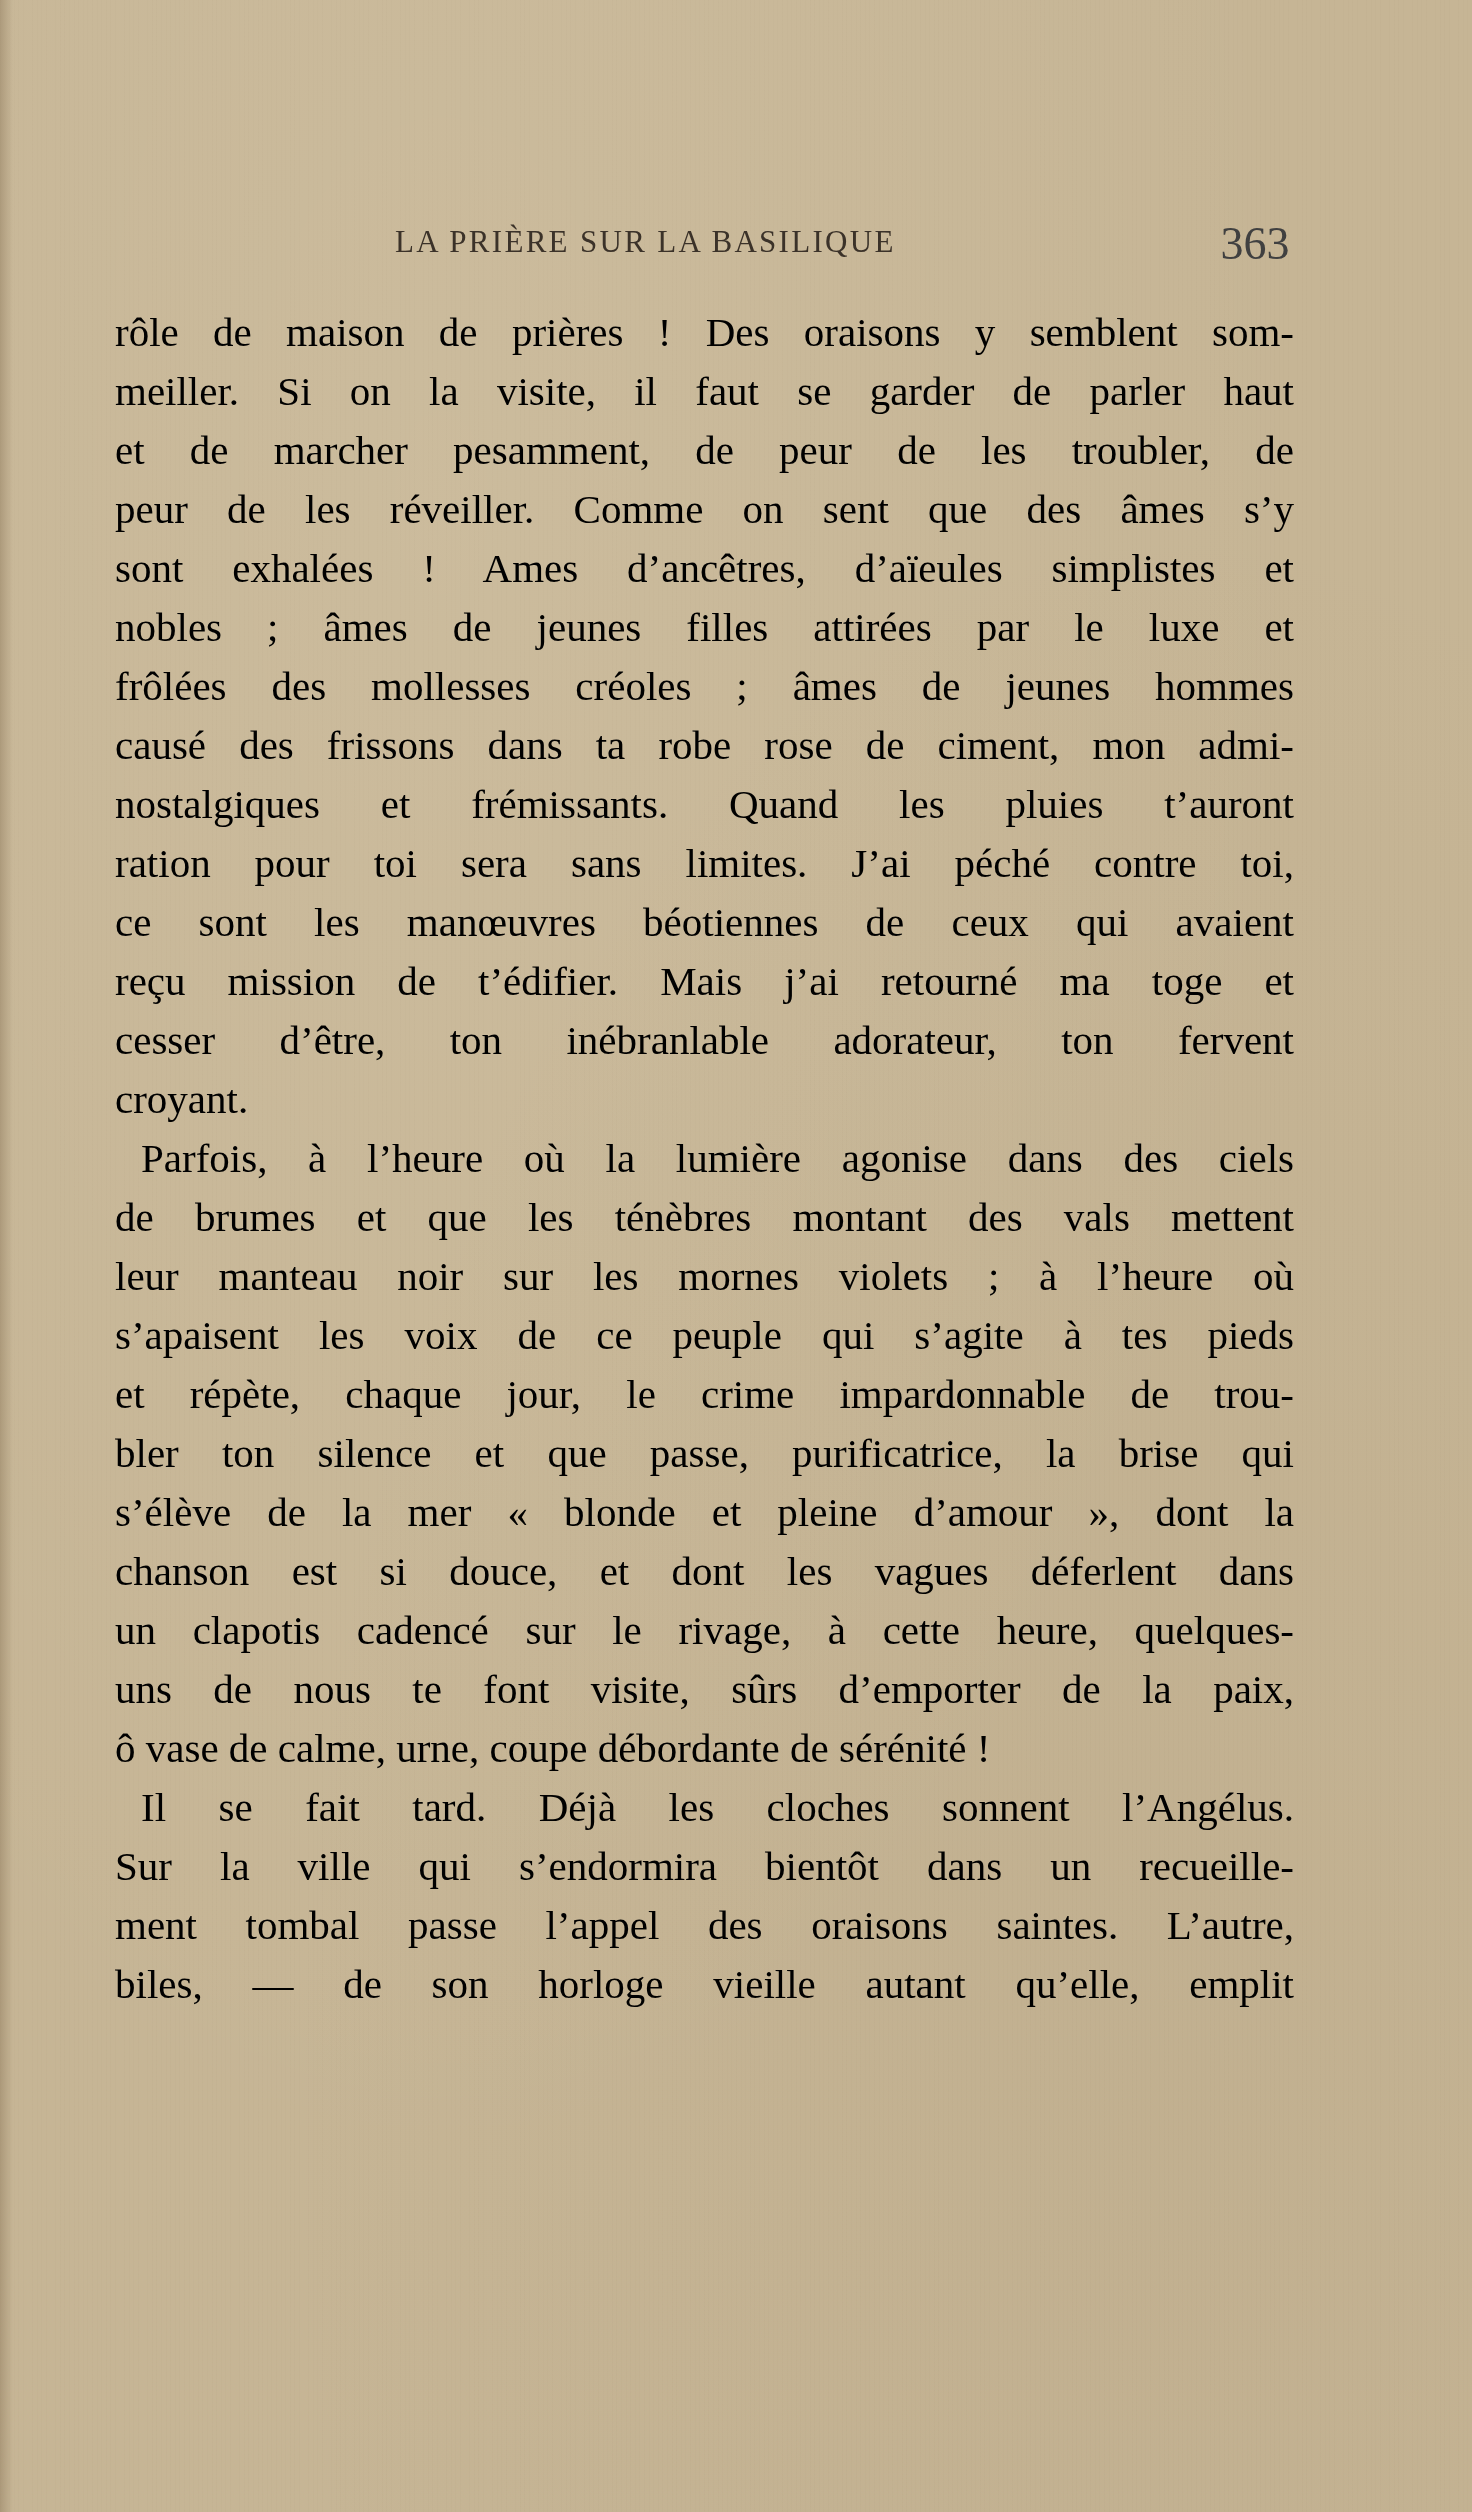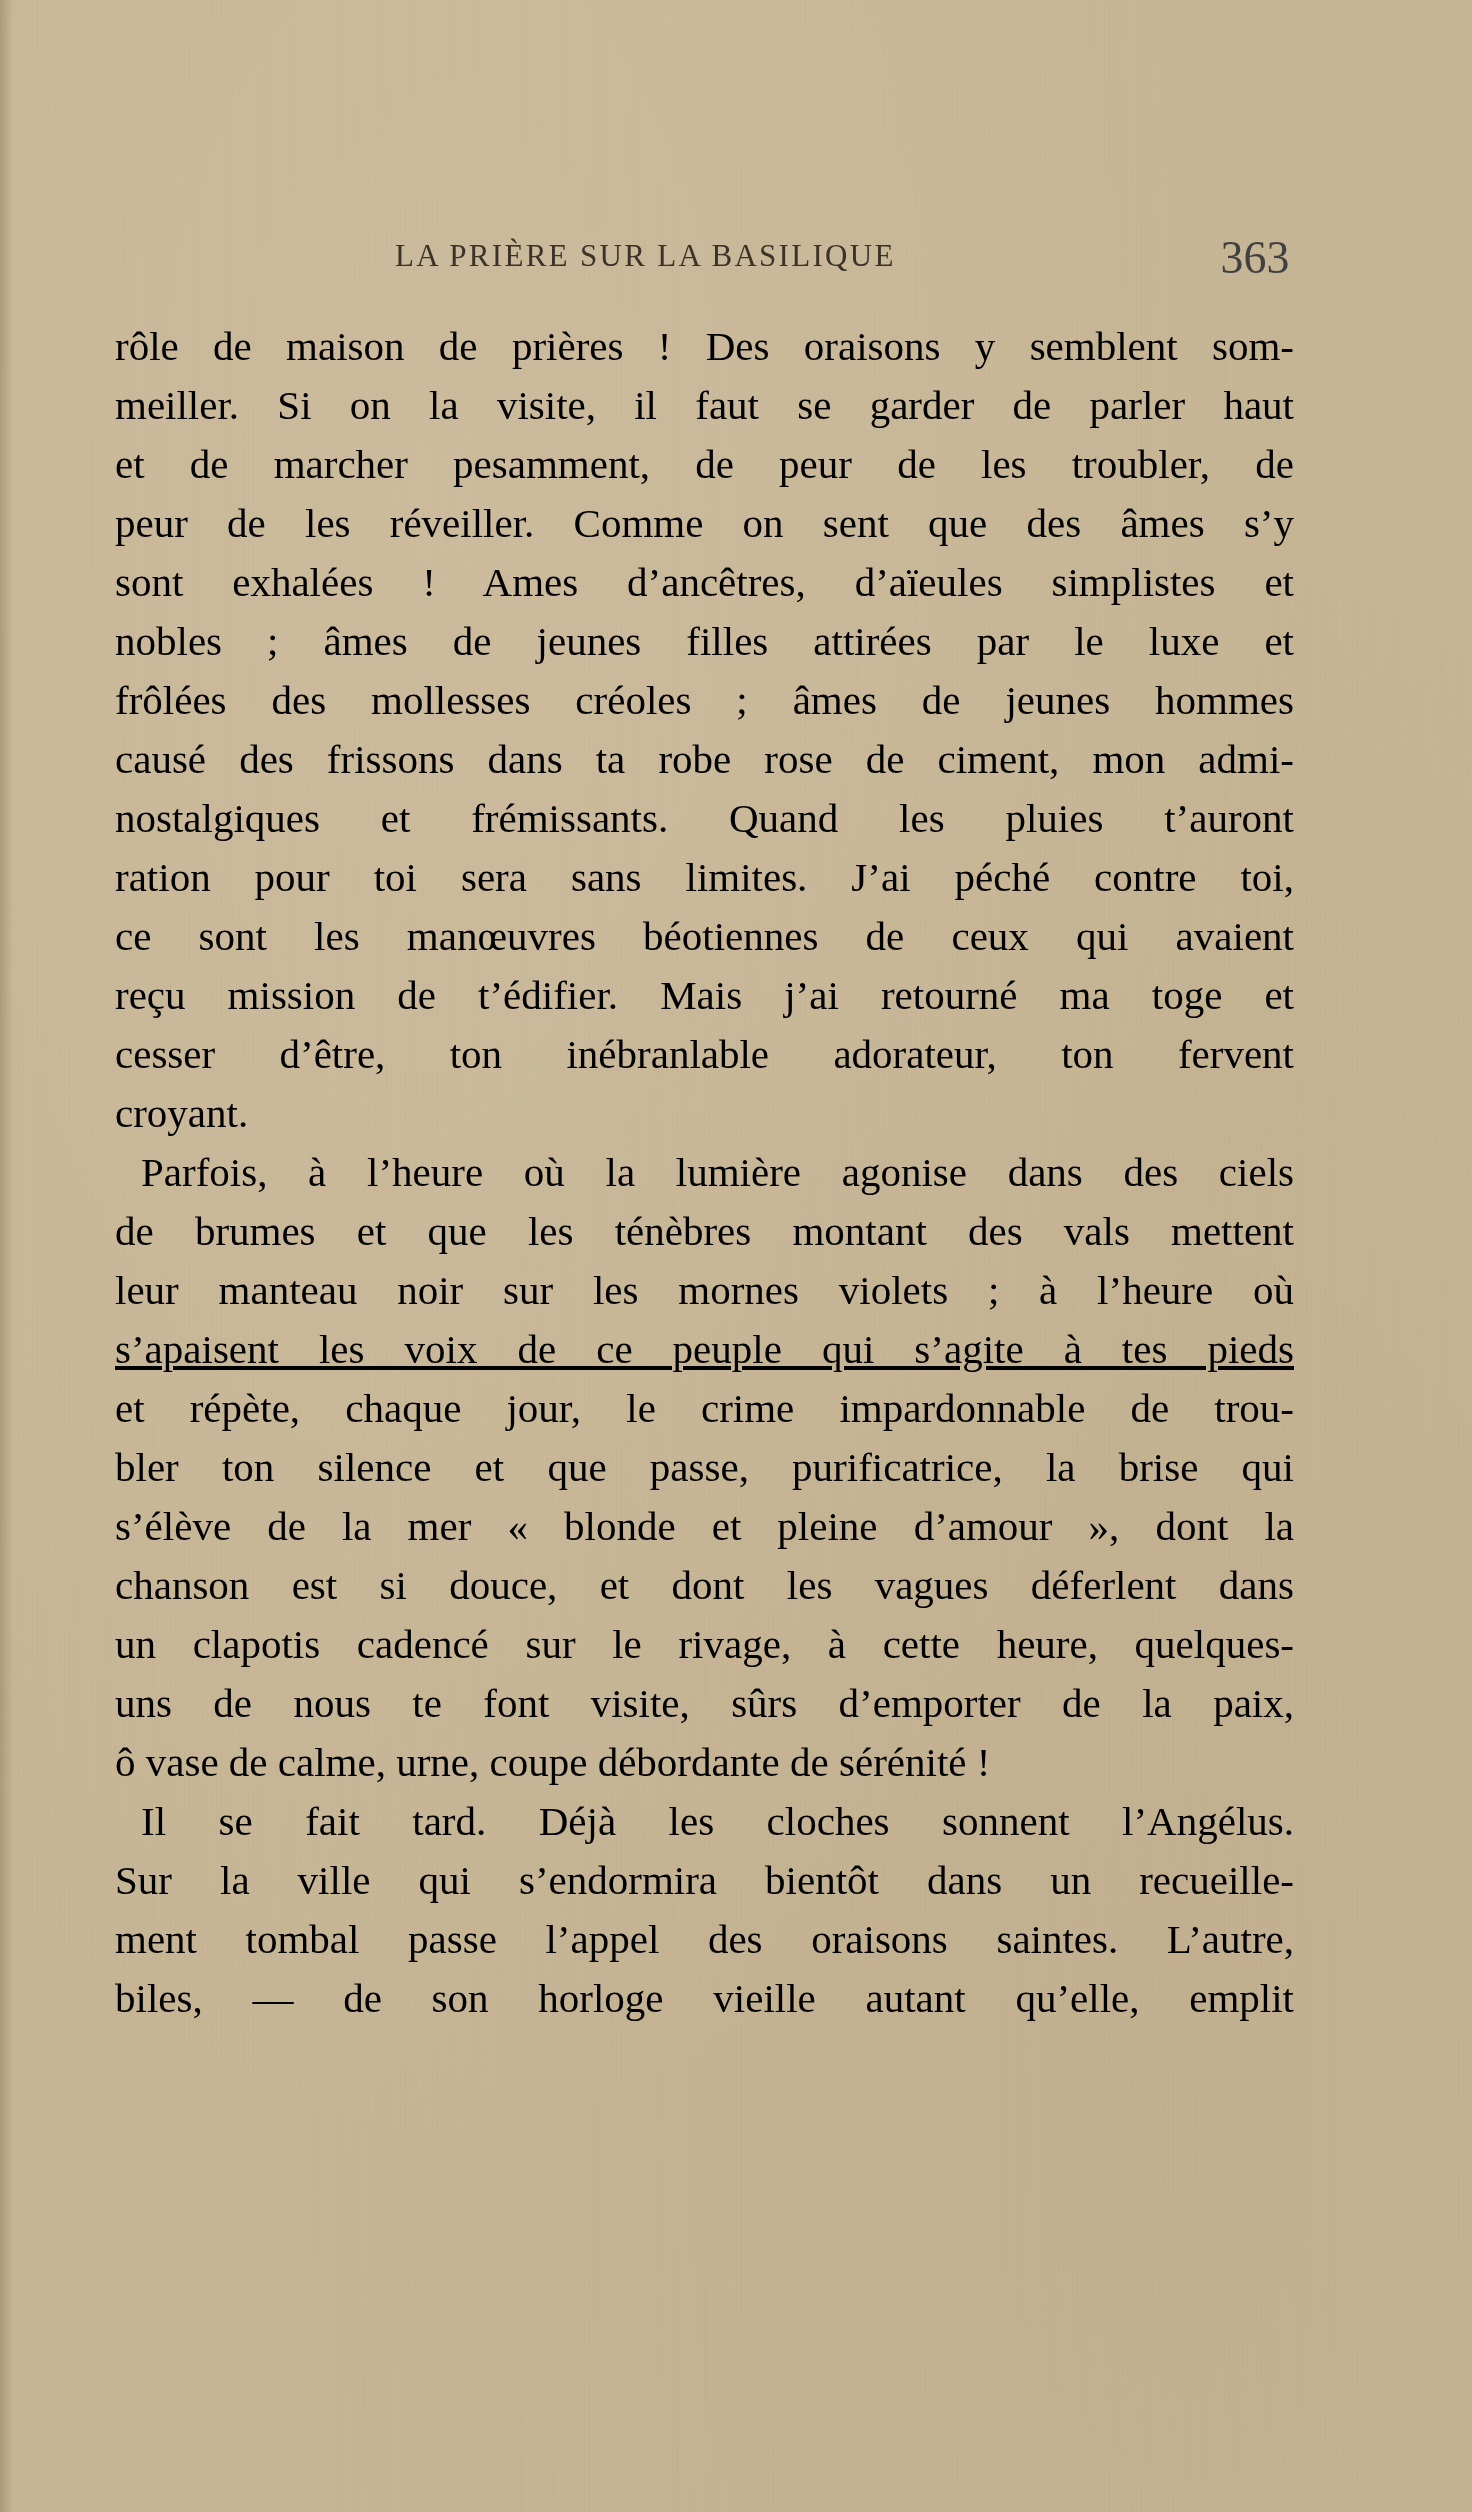--- a/index.html
+++ b/index.html
@@ -16,21 +16,21 @@
     font-family: "Liberation Serif", "DejaVu Serif", serif;
     color: #3a3128;
   }
   .left-edge {
     position: absolute; left: 0; top: 0; width: 13px; height: 100%;
     background: linear-gradient(90deg, rgba(150,130,100,0.55), rgba(198,181,149,0));
   }
   .page {
     position: absolute;
     left: 115px;
-    top: 229px;
+    top: 215px;
     width: 1179px;
   }
   .running-head {
     position: relative;
     height: 64px;
   }
   .running-title {
     position: absolute;
     left: 280px;
     top: 9.2px;
@@ -85,21 +85,21 @@
     <span class="line" style="word-spacing: 0px;">causé des frissons dans ta robe rose de ciment, mon admi-</span>
     <span class="line" style="word-spacing: 0px;">nostalgiques et frémissants. Quand les pluies t’auront</span>
     <span class="line" style="word-spacing: 0px;">ration pour toi sera sans limites. J’ai péché contre toi,</span>
     <span class="line" style="word-spacing: 0px;">ce sont les manœuvres béotiennes de ceux qui avaient</span>
     <span class="line" style="word-spacing: 0px;">reçu mission de t’édifier. Mais j’ai retourné ma toge et</span>
     <span class="line" style="word-spacing: 0px;">cesser d’être, ton inébranlable adorateur, ton fervent</span>
     <span class="line last">croyant.</span>
     <span class="line indent" style="word-spacing: 0px;">Parfois, à l’heure où la lumière agonise dans des ciels</span>
     <span class="line" style="word-spacing: 0px;">de brumes et que les ténèbres montant des vals mettent</span>
     <span class="line" style="word-spacing: 0px;">leur manteau noir sur les mornes violets ; à l’heure où</span>
-    <span class="line" style="word-spacing: 0px; text-decoration: underline;">s’apaisent les voix de ce peuple qui s’agite à tes pieds</span>
+    <span class="line" style="word-spacing: 0px;">s’apaisent les voix de ce peuple qui s’agite à tes pieds</span>
     <span class="line" style="word-spacing: 0px;">et répète, chaque jour, le crime impardonnable de trou-</span>
     <span class="line" style="word-spacing: 0px;">bler ton silence et que passe, purificatrice, la brise qui</span>
     <span class="line" style="word-spacing: 0px;">s’élève de la mer « blonde et pleine d’amour », dont la</span>
     <span class="line" style="word-spacing: 0px;">chanson est si douce, et dont les vagues déferlent dans</span>
     <span class="line" style="word-spacing: 0px;">un clapotis cadencé sur le rivage, à cette heure, quelques-</span>
     <span class="line" style="word-spacing: 0px;">uns de nous te font visite, sûrs d’emporter de la paix,</span>
     <span class="line last">ô vase de calme, urne, coupe débordante de sérénité !</span>
     <span class="line indent" style="word-spacing: 0px;">Il se fait tard. Déjà les cloches sonnent l’Angélus.</span>
     <span class="line" style="word-spacing: 0px;">Sur la ville qui s’endormira bientôt dans un recueille-</span>
     <span class="line" style="word-spacing: 0px;">ment tombal passe l’appel des oraisons saintes. L’autre,</span>

